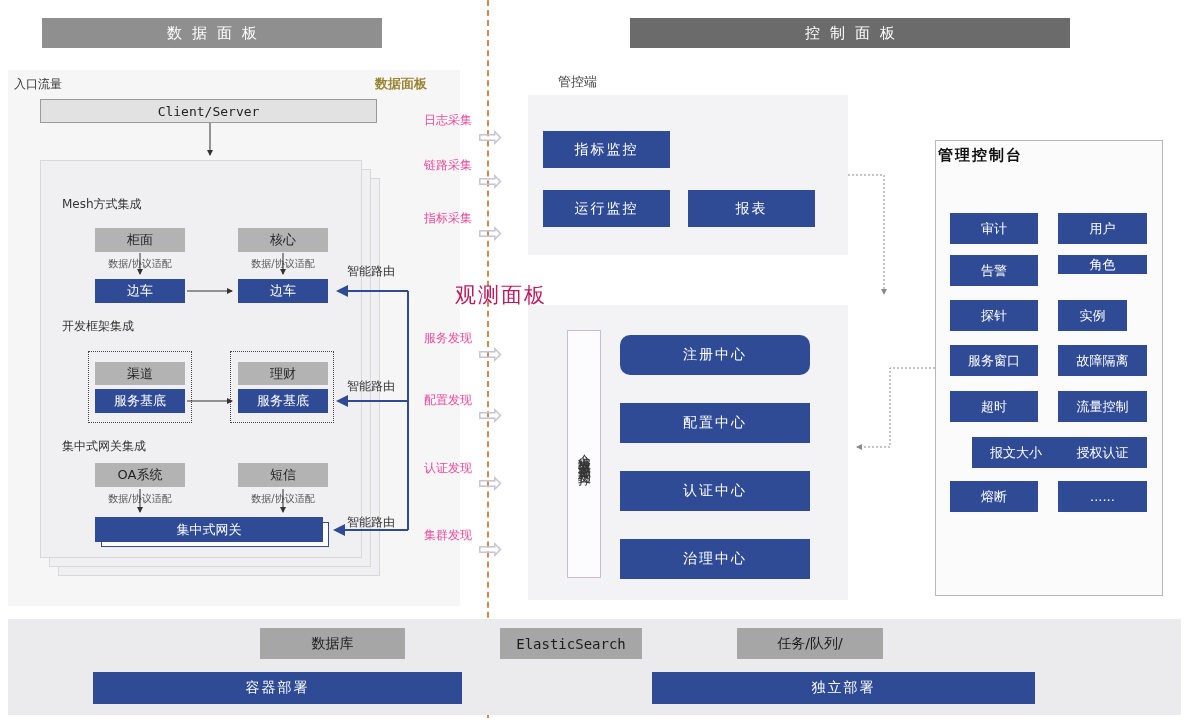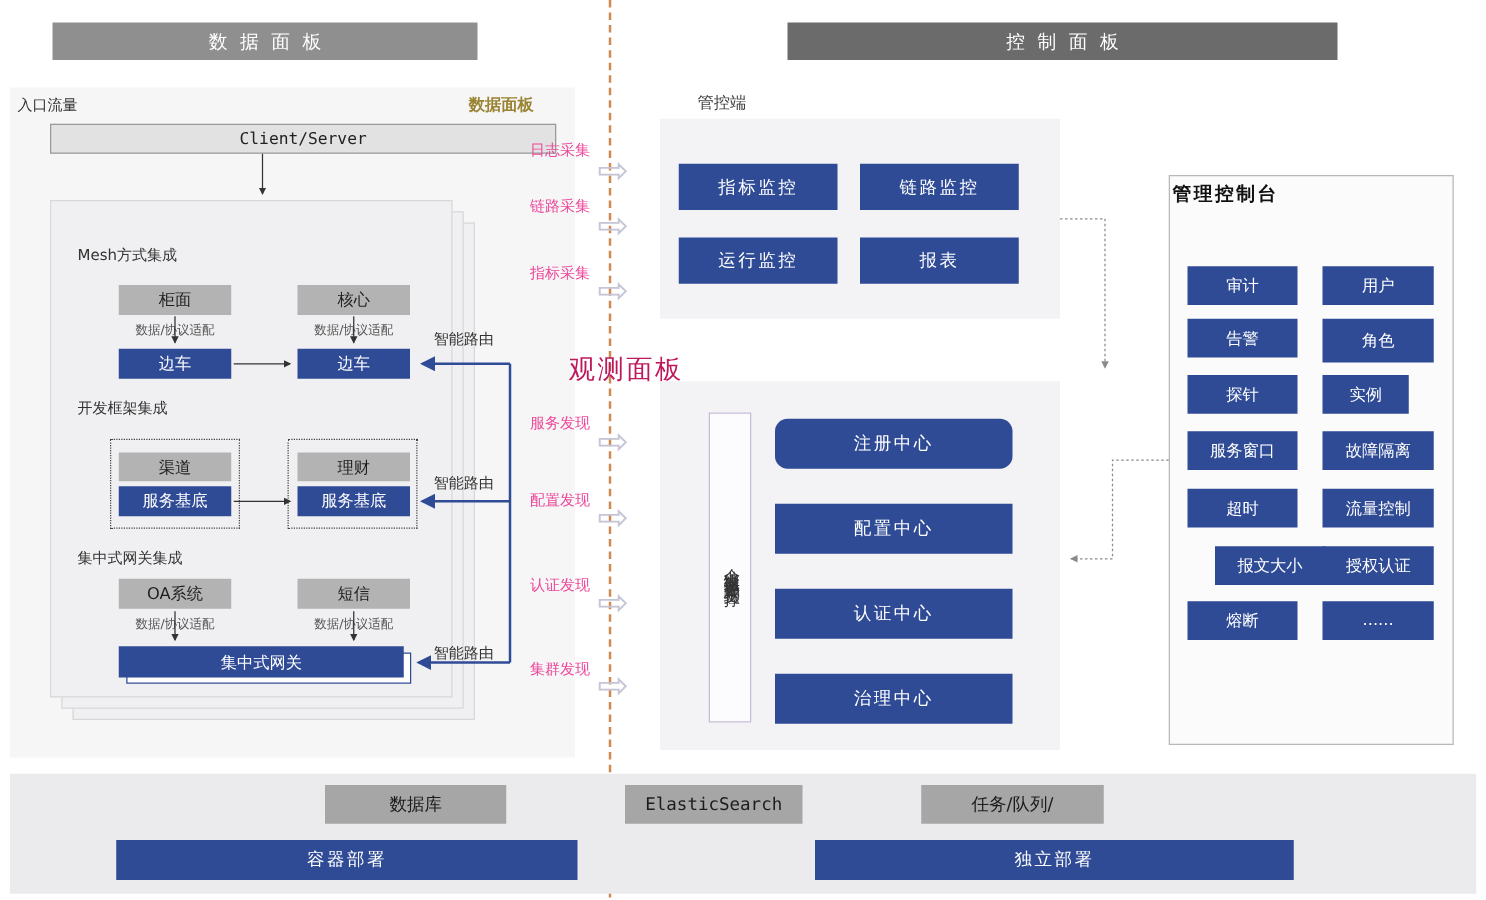--- a/index.html
+++ b/index.html
@@ -55,21 +55,21 @@
   <div class="abs hdr hdr-right" style="left:630px; top:18px; width:440px; height:30px;">控制面板</div>
 
   <div class="abs divider" style="left:487px; top:0; height:718px; width:0;"></div>
 
   <div class="abs panel" style="left:8px; top:70px; width:452px; height:536px;">
   </div>
 
   <div class="abs sectitle" style="left:14px; top:76px;">入口流量</div>
   <div class="abs goldlbl" style="left:375px; top:75px;">数据面板</div>
 
-  <div class="abs cs-box mono" style="left:40px; top:99px; width:405px; height:24px;">Client/Server</div>
+  <div class="abs cs-box mono" style="left:40px; top:99px; width:337px; height:24px;">Client/Server</div>
 
   <div class="abs echo" style="left:58px; top:178px; width:322px; height:398px;"></div>
   <div class="abs echo" style="left:49px; top:169px; width:322px; height:398px;"></div>
   <div class="abs subpanel" style="left:40px; top:160px; width:322px; height:398px;"></div>
 
   <div class="abs sectitle" style="left:62px; top:196px;">Mesh方式集成</div>
   <div class="abs graybox" style="left:95px; top:228px; width:90px; height:24px;">柜面</div>
   <div class="abs graybox" style="left:238px; top:228px; width:90px; height:24px;">核心</div>
   <div class="abs adapter" style="left:95px; top:257px;">数据/协议适配</div>
   <div class="abs adapter" style="left:238px; top:257px;">数据/协议适配</div>
@@ -111,40 +111,39 @@
   <div class="abs chev" style="left:478px; top:400px;">⇨</div>
   <div class="abs flowlabel" style="left:424px; top:460px;">认证发现</div>
   <div class="abs chev" style="left:478px; top:468px;">⇨</div>
   <div class="abs flowlabel" style="left:424px; top:527px;">集群发现</div>
   <div class="abs chev" style="left:478px; top:534px;">⇨</div>
 
   <div class="abs orangelbl" style="left:558px; top:73px;">管控端</div>
 
   <div class="abs rpanel" style="left:528px; top:95px; width:320px; height:160px;"></div>
   <div class="abs bluebox bigblue" style="left:543px; top:131px; width:127px; height:37px;">指标监控</div>
-  <div class="abs bluebox bigblue" style="left:688px; top:131px; width:127px; height:37px;">链路监控</div>
   <div class="abs bluebox bigblue" style="left:543px; top:190px; width:127px; height:37px;">运行监控</div>
   <div class="abs bluebox bigblue" style="left:688px; top:190px; width:127px; height:37px;">报表</div>
 
   <div class="abs rpanel" style="left:528px; top:305px; width:320px; height:295px;"></div>
   <div class="abs vbox" style="left:567px; top:330px; width:34px; height:248px;">
     <span class="vtext">企业级微服务架构支撑</span>
   </div>
   <div class="abs bluebox bigblue" style="left:620px; top:335px; width:190px; height:40px;border-radius:10px;">注册中心</div>
   <div class="abs bluebox bigblue" style="left:620px; top:403px; width:190px; height:40px;">配置中心</div>
   <div class="abs bluebox bigblue" style="left:620px; top:471px; width:190px; height:40px;">认证中心</div>
   <div class="abs bluebox bigblue" style="left:620px; top:539px; width:190px; height:40px;">治理中心</div>
 
   <div class="abs console" style="left:935px; top:140px; width:228px; height:456px;"></div>
   <div class="abs console-title" style="left:938px; top:146px;">管理控制台</div>
 
   <div class="abs bluebox cbtn" style="left:950px; top:213px; width:88px; height:31px;">审计</div>
   <div class="abs bluebox cbtn" style="left:1058px; top:213px; width:89px; height:31px;">用户</div>
   <div class="abs bluebox cbtn" style="left:950px; top:255px; width:88px; height:31px;">告警</div>
-  <div class="abs bluebox cbtn" style="left:1058px; top:255px; width:89px; height:35px;">角色</div>
+  <div class="abs bluebox cbtn" style="left:1058px; top:255px; width:89px; height:19px;">角色</div>
   <div class="abs bluebox cbtn" style="left:950px; top:300px; width:88px; height:31px;">探针</div>
   <div class="abs bluebox cbtn" style="left:1058px; top:300px; width:69px; height:31px;">实例</div>
   <div class="abs bluebox cbtn" style="left:950px; top:345px; width:88px; height:31px;">服务窗口</div>
   <div class="abs bluebox cbtn" style="left:1058px; top:345px; width:89px; height:31px;">故障隔离</div>
   <div class="abs bluebox cbtn" style="left:950px; top:391px; width:88px; height:31px;">超时</div>
   <div class="abs bluebox cbtn" style="left:1058px; top:391px; width:89px; height:31px;">流量控制</div>
   <div class="abs bluebox cbtn" style="left:972px; top:437px; width:88px; height:31px;">报文大小</div>
   <div class="abs bluebox cbtn" style="left:1058px; top:437px; width:89px; height:31px;">授权认证</div>
   <div class="abs bluebox cbtn" style="left:950px; top:481px; width:88px; height:31px;">熔断</div>
   <div class="abs bluebox cbtn" style="left:1058px; top:481px; width:89px; height:31px;">......</div>

